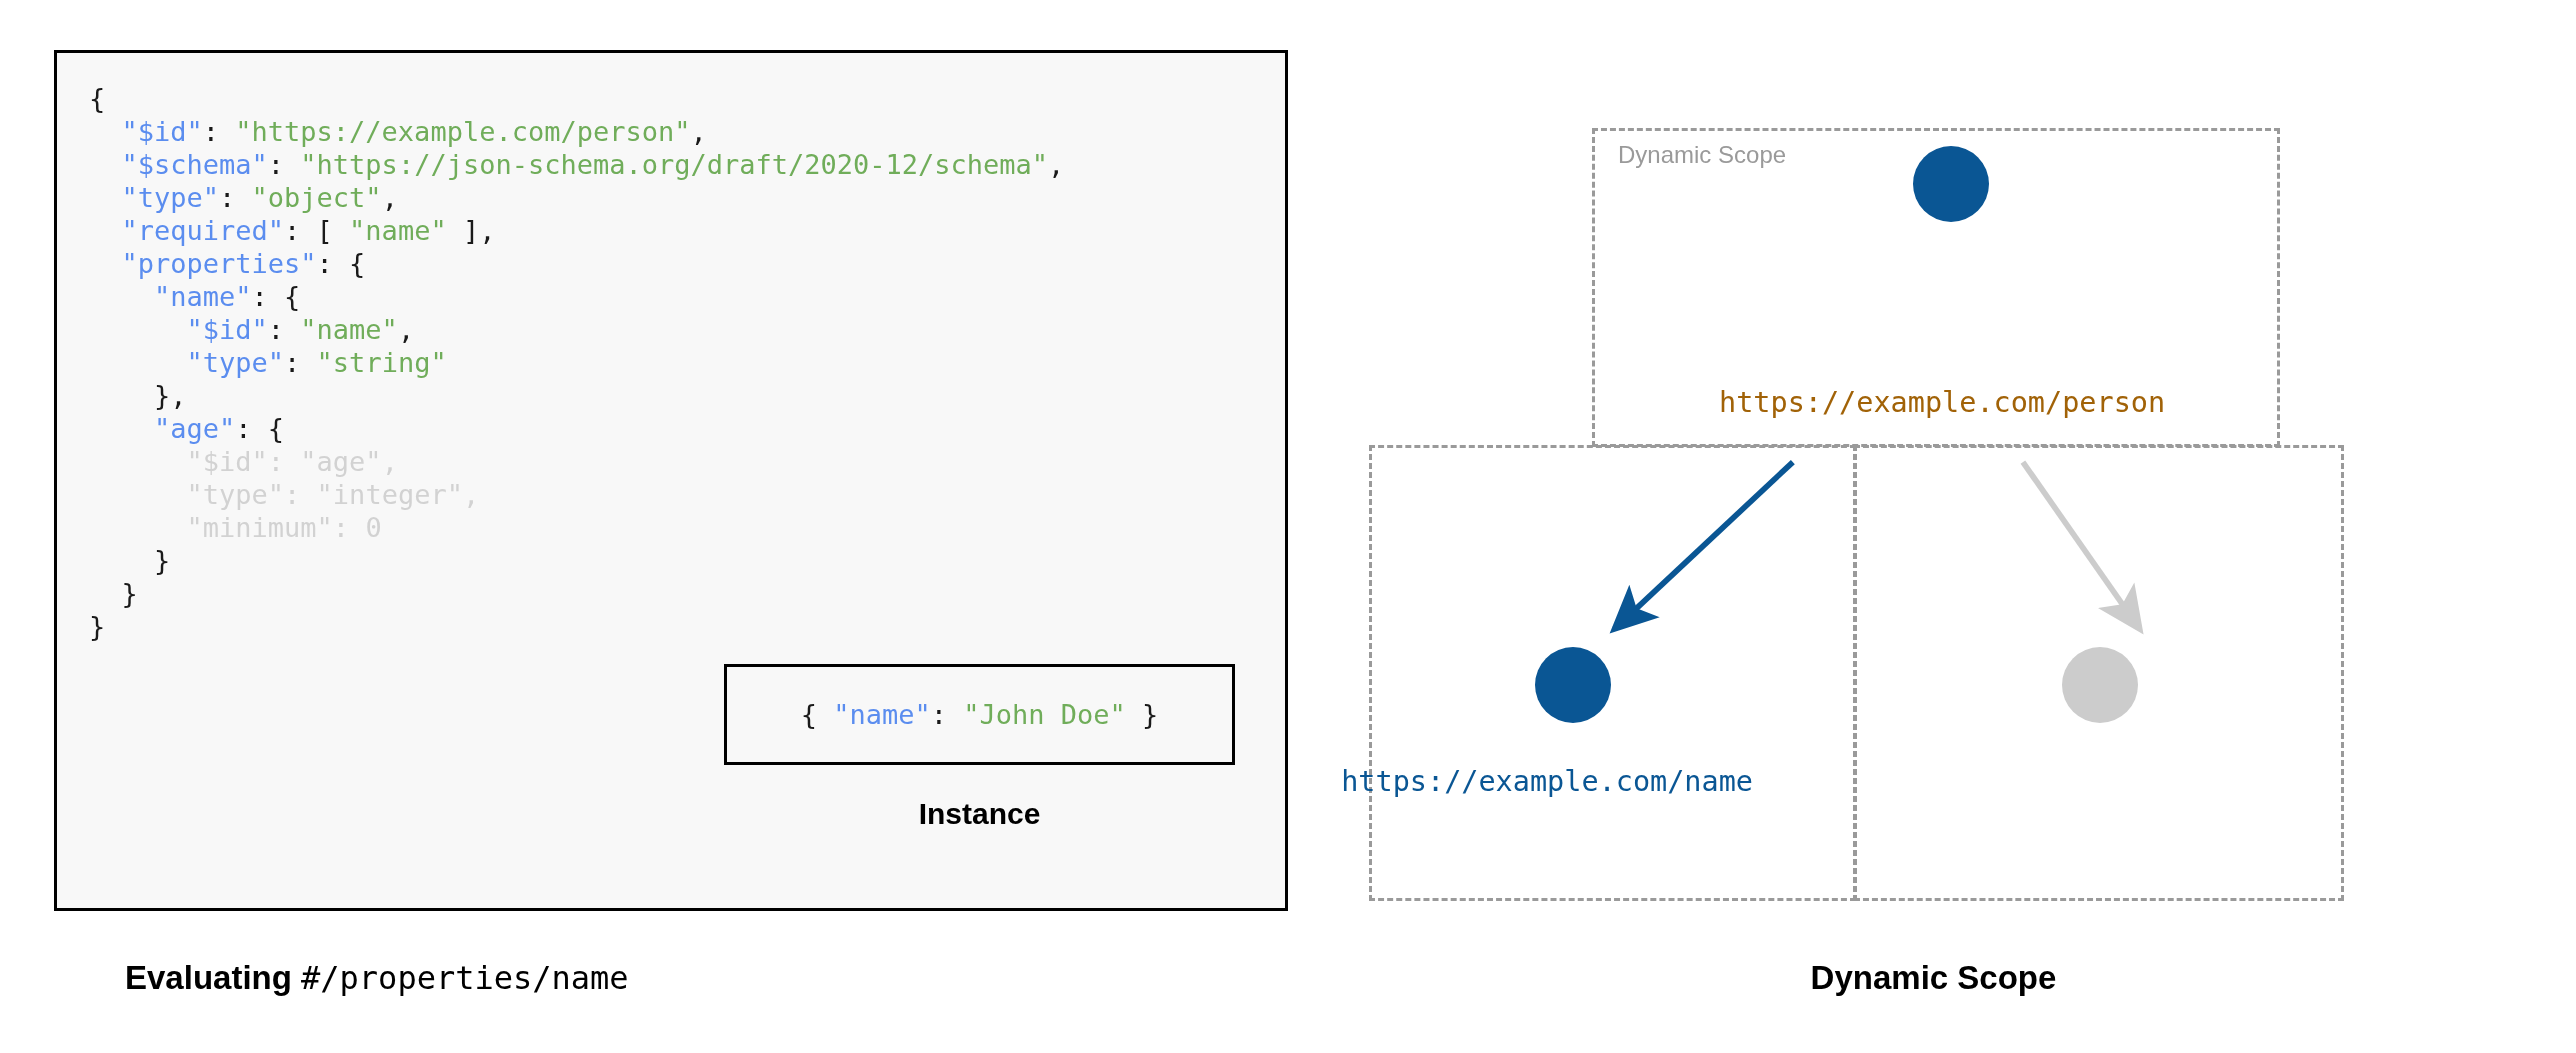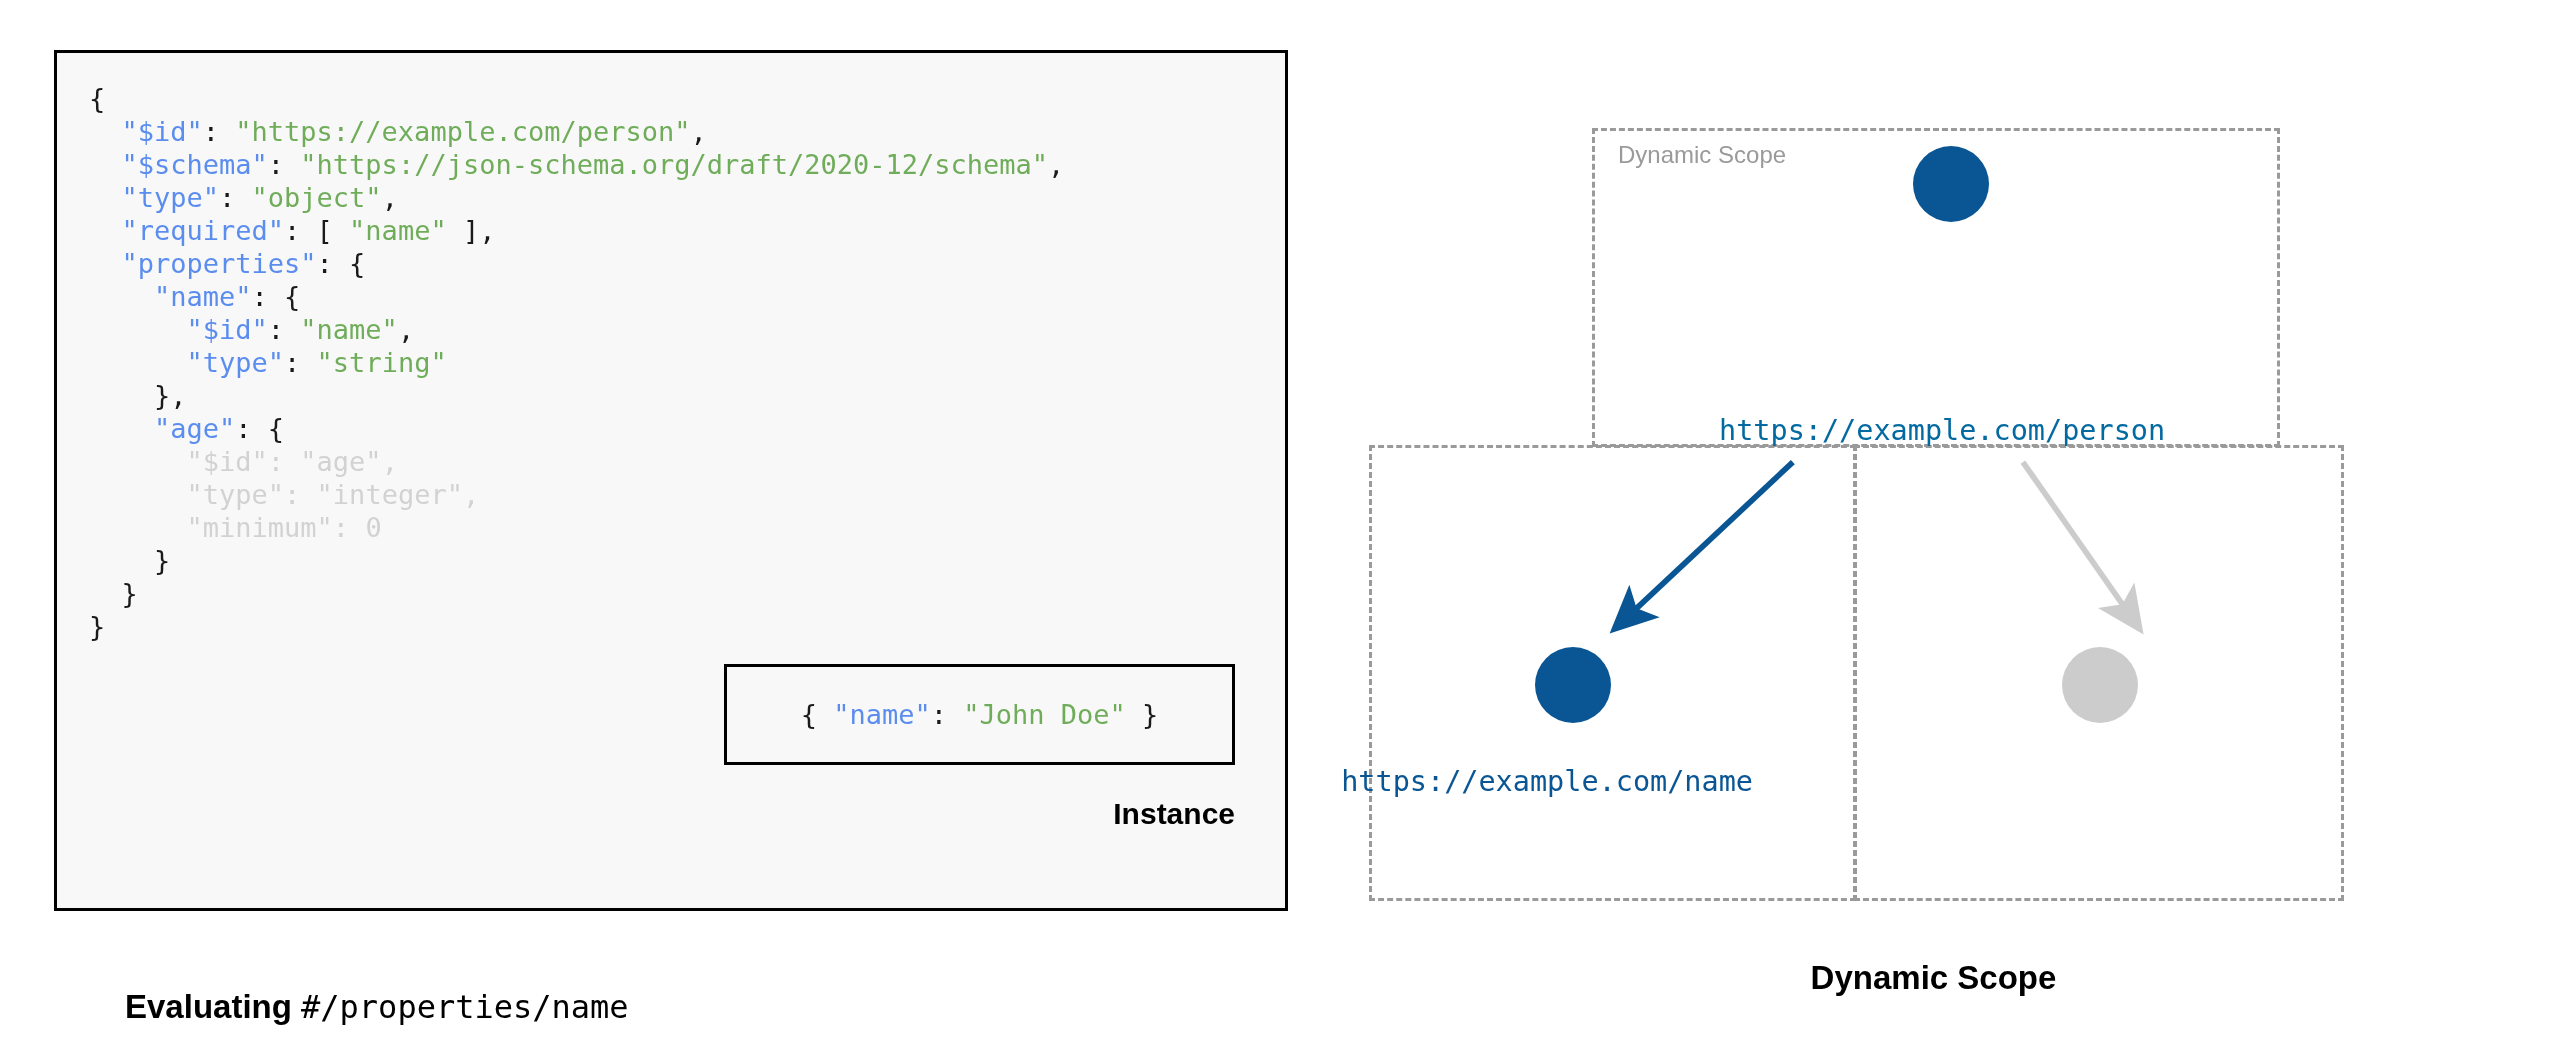--- a/index.html
+++ b/index.html
@@ -69,32 +69,32 @@
     font-family: "DejaVu Sans Mono", "Liberation Mono", monospace;
     font-size: 27px;
     white-space: pre;
     color: #111111;
   }
   #instance-caption {
     position: absolute;
     left: 724px;
     top: 797px;
     width: 511px;
-    text-align: right;
+    text-align: center;
     font-family: "Liberation Sans", sans-serif;
     font-weight: bold;
     font-size: 30px;
     color: #000000;
   }
 
   
   #left-caption {
     position: absolute;
     left: 125px;
-    top: 988px;
+    top: 959px;
     font-size: 33px;
     color: #000000;
     white-space: nowrap;
   }
   #left-caption .cap-bold {
     font-family: "Liberation Sans", sans-serif;
     font-weight: bold;
   }
   #left-caption .cap-mono {
     font-family: "DejaVu Sans Mono", "Liberation Mono", monospace;
@@ -180,22 +180,22 @@
   }
 
   .node-label {
     position: absolute;
     font-family: "DejaVu Sans Mono", "Liberation Mono", monospace;
     font-size: 28.5px;
     white-space: nowrap;
   }
   #node-person-label {
     left: 392px;
-    top: 346px;
-    color: #0369a1;
+    top: 318px;
+    color: #a16207;
   }
   #node-name-label {
     left: 14.2px;
     top: 697px;
     color: #0a5694;
   }
   #node-age-label {
     left: 528px;
     top: 697px;
     color: #cccccc;

